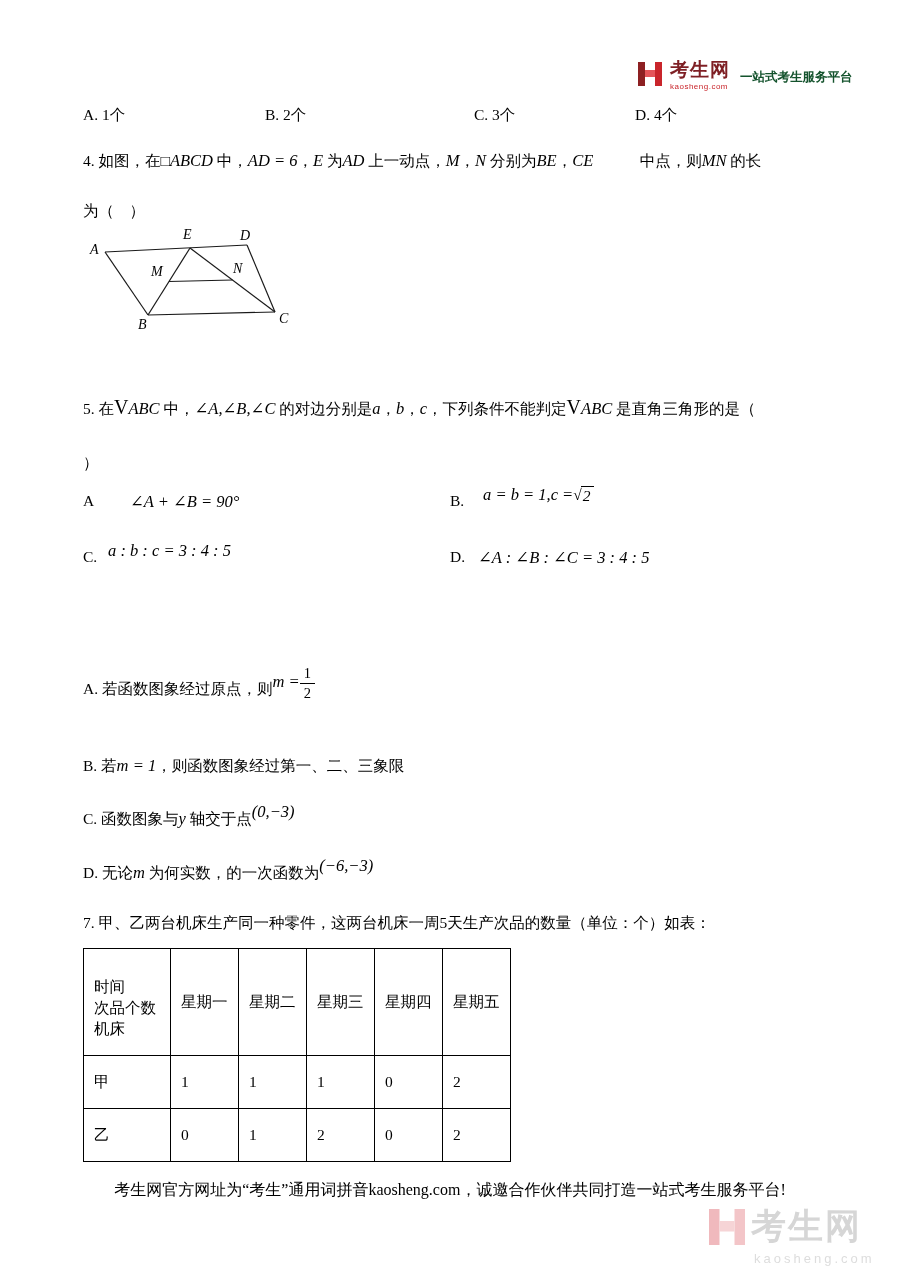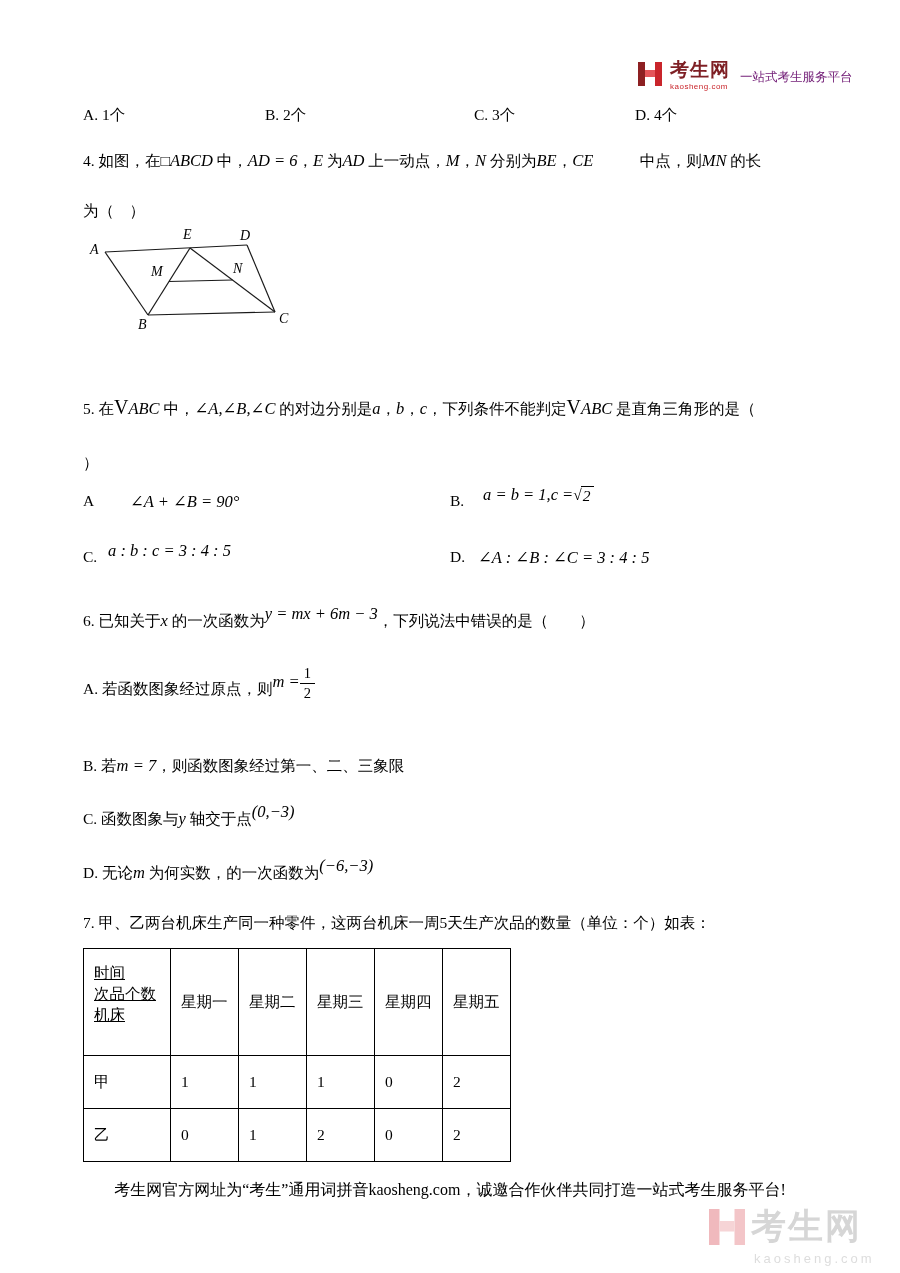--- a/index.html
+++ b/index.html
@@ -29,38 +29,38 @@
   .sqrt { display:inline-flex; align-items:flex-start;
           font-family:"Liberation Serif","DejaVu Sans",serif; }
   .sqrt .radical  { font-style:normal; margin-right:-1px; }
   .sqrt .radicand { border-top:1px solid #000; line-height:1.1; padding:0 3px 0 2px; font-style:italic; }
 
   
   .logo { position:absolute; top:60px; left:637px; display:flex; align-items:flex-start;
           gap:7px; font-family:"Liberation Sans","DejaVu Sans",sans-serif; }
   .logo-brand   { font-size:19px; font-weight:bold; color:#7e1f24; line-height:1; letter-spacing:1px; }
   .logo-domain  { font-size:8px; color:#c9252b; margin-top:3px; letter-spacing:0.5px; }
-  .logo-tagline { font-size:12.5px; font-weight:normal; color:#701a75; margin-top:9px; margin-left:3px; }
+  .logo-tagline { font-size:12.5px; font-weight:bold; color:#14532d; margin-top:9px; margin-left:3px; }
 
   
   .figure { position:absolute; top:226px; left:88px; }
   .fig-label { font-family:"Liberation Serif",serif; font-style:italic; font-size:14px; fill:#000; }
   .fig-line  { stroke:#1a1a1a; stroke-width:1.2; fill:none; }
 
   
   .q7-table { position:absolute; top:948px; left:83px; border-collapse:collapse; }
   .q7-table td { border:1px solid #000; font-size:15.5px; padding:0 10px;
                  vertical-align:middle; text-align:left; }
   .q7-table td.c0 { width:66px; }
   .q7-table td.cw { width:47px; }
   .header-row td { height:106px; }
   .data-row td   { height:52px; }
   .corner { vertical-align:top; }
-  .corner-stack { display:flex; flex-direction:column; justify-content:flex-start;
-                  height:90px; margin-top:12px;text-decoration:underline; }
+  .corner-stack { display:flex; flex-direction:column; justify-content:center;
+                  height:90px; margin-top:12px; }
 
   
   .footer { position:absolute; top:1180px; left:0; width:100%; text-align:center; font-size:16px; }
   .watermark { position:absolute; top:1203px; left:706px; }
   .wm-row { display:flex; align-items:center; gap:3px; }
   .wm-brand  { font-size:35px; font-weight:bold; color:#d6d6d6; letter-spacing:2px;
                font-family:"Liberation Sans","DejaVu Sans",sans-serif; }
   .wm-domain { font-size:13px; color:#dddddd; letter-spacing:3px; margin-top:1px; padding-left:48px;
                font-family:"Liberation Sans","DejaVu Sans",sans-serif; }
 </style>
@@ -122,26 +122,25 @@
           <span class="radicand">2</span>
         </span></span>
   </div>
   <div class="row" style="top:548px">
     <span class="opt" style="left:83px">C.</span>
     <span class="opt" style="left:108px"><span class="math raise">a : b : c = 3 : 4 : 5</span></span>
     <span class="opt" style="left:450px">D.</span>
     <span class="opt" style="left:478px"><span class="math">∠A : ∠B : ∠C = 3 : 4 : 5</span></span>
   </div>
 
-  <div class="line" style="top:610px;left:83px"><span class="cn">6. 已知关于</span><span class="math">x</span><span class="cn"> 的一次函数为</span><span class="math raise">y = mx + 6m − 3</span><span class="cn">，下列说法中错误的是（　　）</span></div>
   <div class="line" style="top:672px;left:83px"><span class="cn">A. 若函数图象经过原点，则</span><span class="math raise">m = </span><span class="frac raise">
         <span class="num">1</span>
         <span class="den">2</span>
       </span></div>
-  <div class="line" style="top:755px;left:83px"><span class="cn">B. 若</span><span class="math">m = 7</span><span class="cn">，则函数图象经过第一、二、三象限</span></div>
+  <div class="line" style="top:755px;left:83px"><span class="cn">B. 若</span><span class="math">m = 1</span><span class="cn">，则函数图象经过第一、二、三象限</span></div>
   <div class="line" style="top:808px;left:83px"><span class="cn">C. 函数图象与</span><span class="math">y</span><span class="cn"> 轴交于点</span><span class="math raise">(0,−3)</span></div>
   <div class="line" style="top:862px;left:83px"><span class="cn">D. 无论</span><span class="math">m</span><span class="cn"> 为何实数，的一次函数为</span><span class="math raise">(−6,−3)</span></div>
 
   <div class="line" style="top:912px;left:83px"><span class="cn">7. 甲、乙两台机床生产同一种零件，这两台机床一周5天生产次品的数量（单位：个）如表：</span></div>
 
   <table class="q7-table">
     <tbody>
         <tr class="header-row">
       <td class="corner c0">
         <div class="corner-stack">

